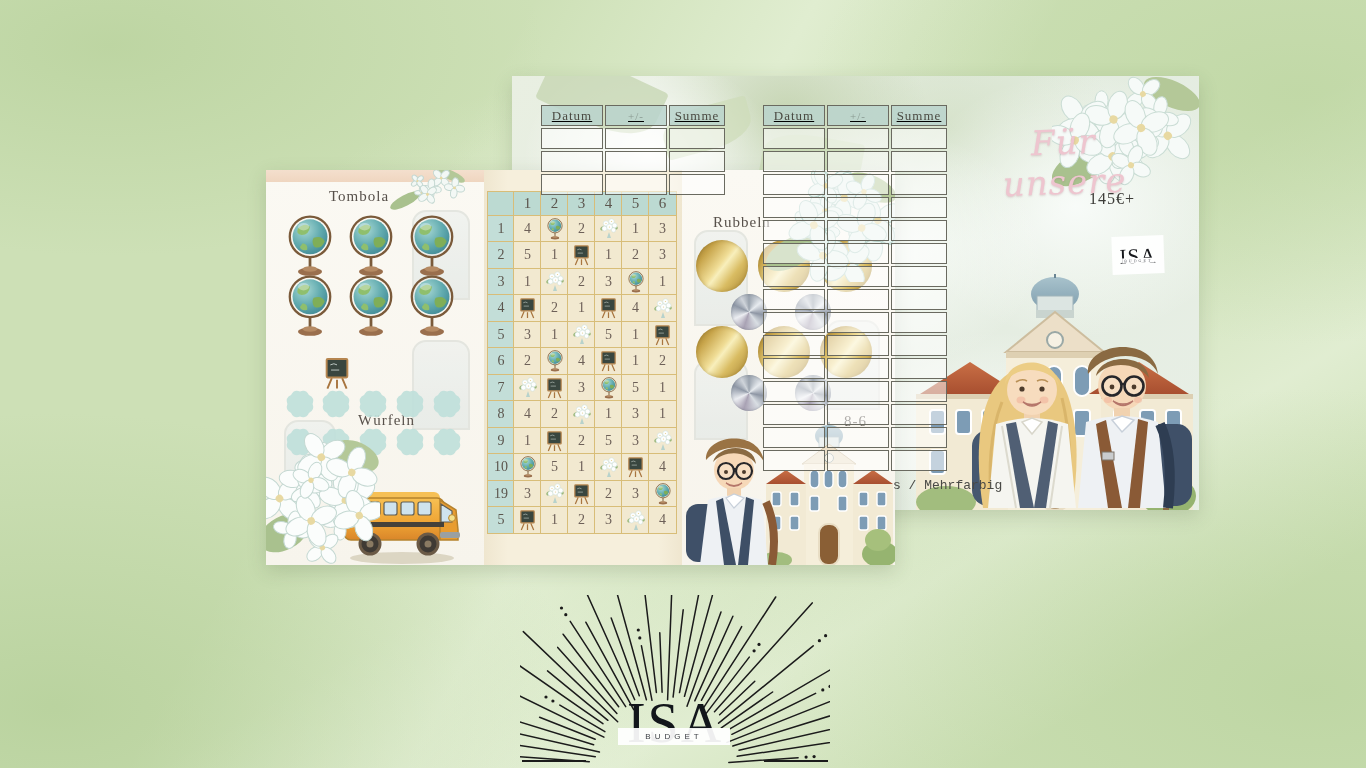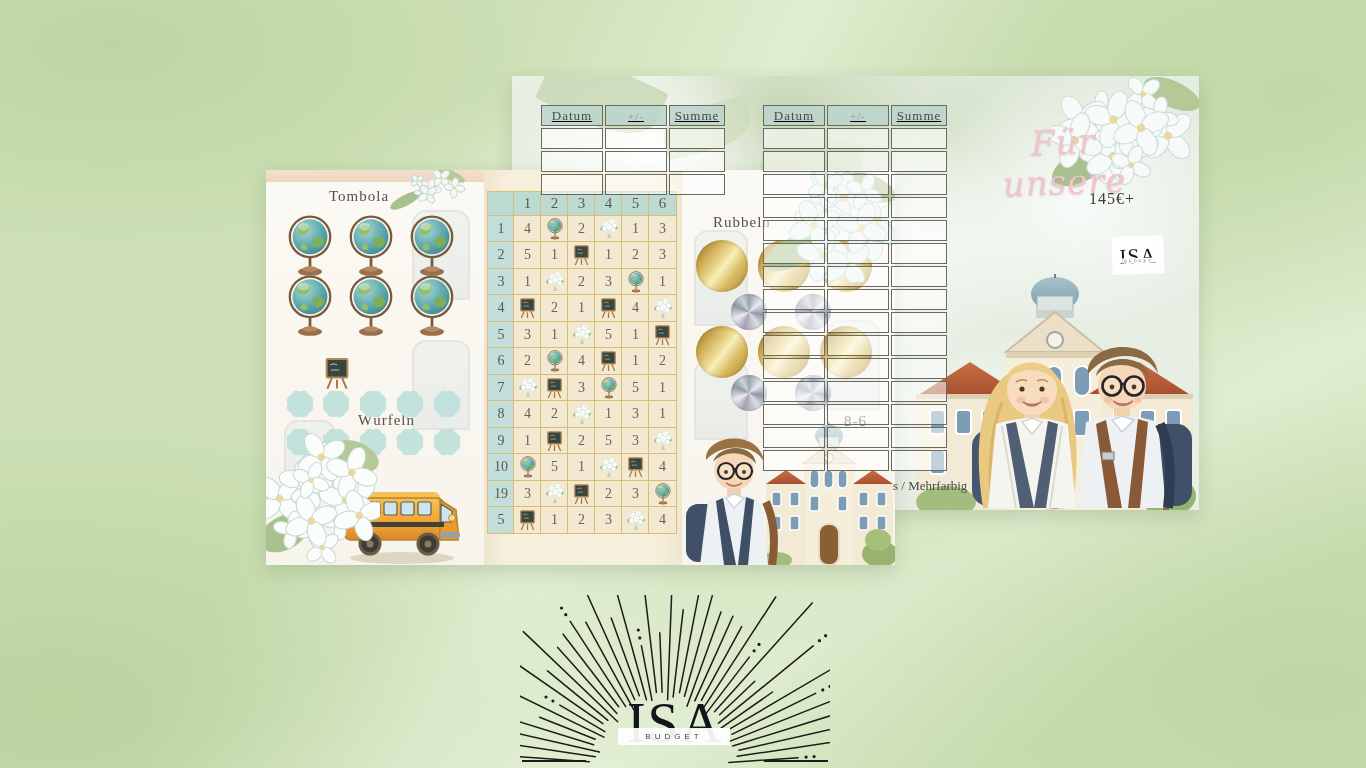--- a/index.html
+++ b/index.html
@@ -69,21 +69,21 @@
   }
   #bc-isa-badge{
     position:absolute; left:600px; top:160px; width:52px; height:38px; z-index:5;
     background:rgba(255,255,255,.92); display:flex; flex-direction:column;
     align-items:center; justify-content:center; transform:rotate(-2deg);
   }
   #bc-isa-badge .isa-txt{ font-size:21px; letter-spacing:1px; color:#16181c; line-height:.9; }
   #bc-isa-badge .isa-sub{ font-size:4px; letter-spacing:2px; color:#55585e; margin-top:-7px; background:#fff; padding:0 2px; }
   #bc-variant{
     position:absolute; left:381px; top:402px; z-index:7;
-    font-family:Liberation Serif, serif; font-size:13px; color:#4a4a46;
+    font-family:Liberation Mono, monospace; font-size:13px; color:#4a4a46;
   }
 
   
   #front-card{ left:266px; top:170px; width:629px; height:395px;
     background:linear-gradient(180deg,#fbf9f3,#f7f4ec);
   }
   .facade-window{ position:absolute; border:2px solid #dde0da;
     border-radius:14px 14px 0 0; background:linear-gradient(180deg,#eef1ee,#e4e9e6); opacity:.75; }
   .peach-band{ position:absolute; background:linear-gradient(180deg,#f3dcc9,#eed2ba); opacity:.9; }
   .baluster-band{ position:absolute; background:repeating-linear-gradient(90deg,#93a8b8 0 4px, #dfe6ea 4px 9px); opacity:.55; border-radius:2px; }

